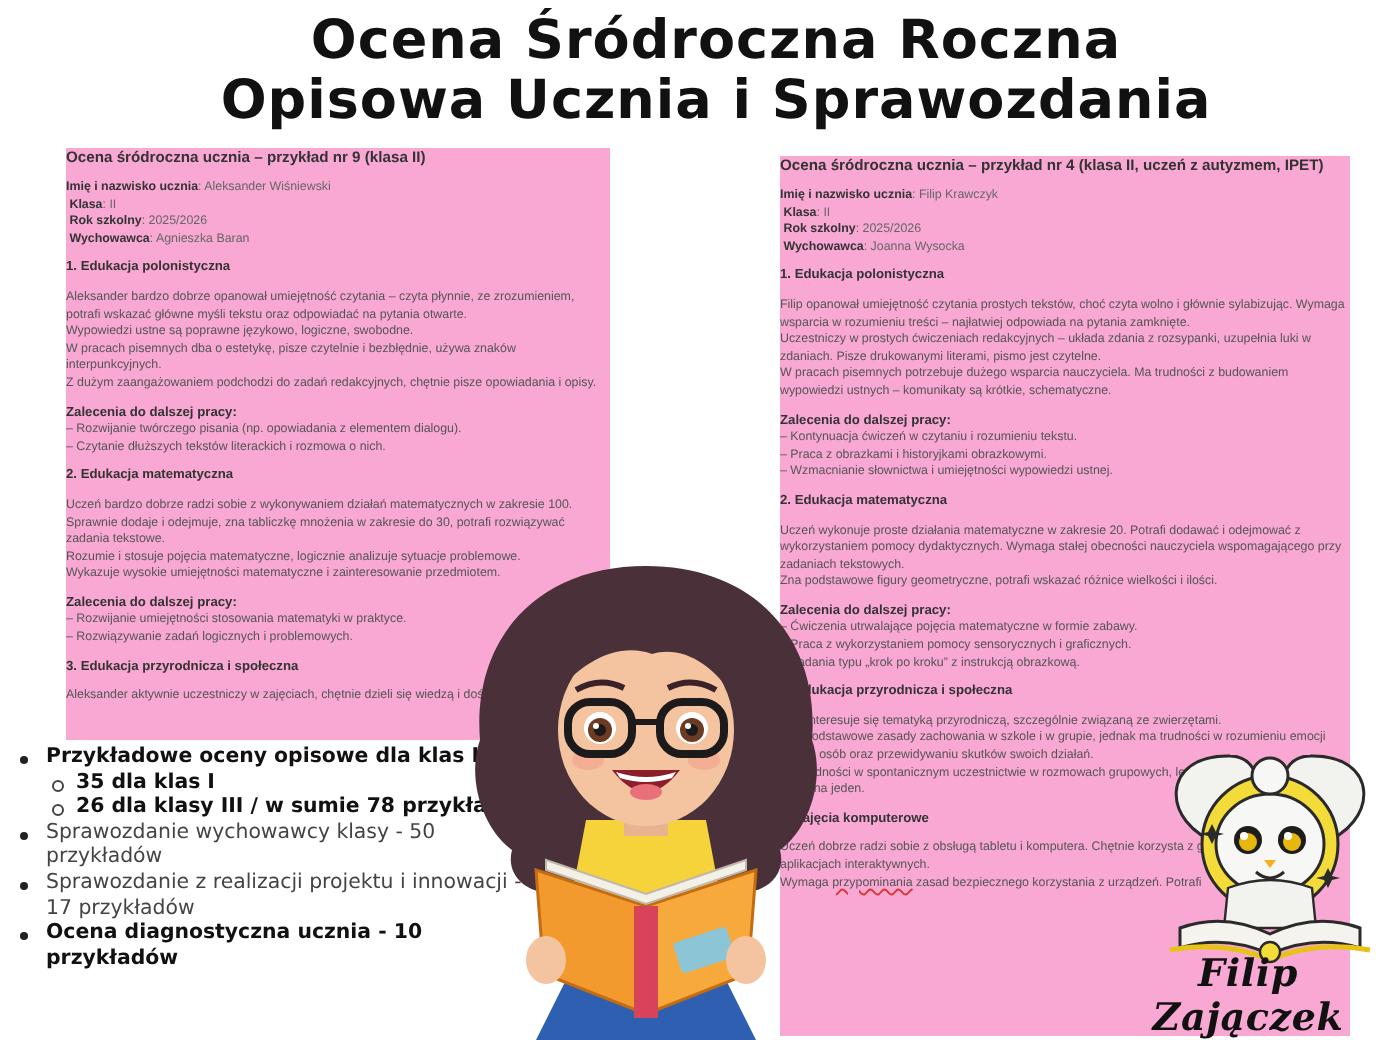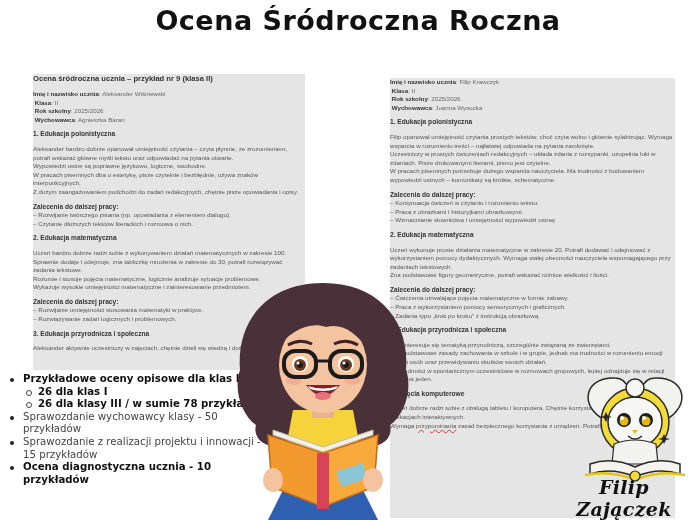--- a/index.html
+++ b/index.html
@@ -8,21 +8,21 @@
 
   .title {
     position: absolute; left: 0; top: 6px; width: 700px; text-align: center;
     font-family: "DejaVu Sans", sans-serif; font-weight: bold;
     font-size: 27px; line-height: 30px; color: #111; letter-spacing: 0.5px; padding-left: 16px;
   }
 
   .doc {
     position: absolute; font-family: "Liberation Sans", sans-serif;
     font-size: 6.2px; line-height: 8.6px; color: #555;
-    background: #e5e5e5;
+    background: #f9a8d4;
   }
   .doc-left { left: 33px; top: 74px; width: 272px; height: 296px; overflow: hidden; }
   .doc-right { left: 390px; top: 78px; width: 285px; height: 440px; overflow: hidden; }
 
   .doc h2 { font-size: 7.6px; line-height: 10px; font-weight: bold; color: #333; margin-bottom: 6px; }
   .doc .meta-line { color: #666; }
   .doc .meta-line b { color: #333; font-weight: bold; }
   .doc .meta { margin-bottom: 6px; }
   .doc .section { font-weight: bold; color: #333; font-size: 6.6px; margin: 5px 0 6px; }
   .doc p { margin-bottom: 0; }
@@ -53,20 +53,21 @@
     position: absolute; left: 548px; top: 476px; width: 152px; text-align: center;
     font-family: "DejaVu Serif", serif; font-style: italic; font-weight: bold;
     font-size: 19px; color: #111; letter-spacing: 0.3px;
   }
 </style>
 </head>
 <body>
 
 <div class="title">
   <div>Ocena Śródroczna Roczna</div>
+  <div>Opisowa Ucznia i Sprawozdania</div>
 </div>
 
 <div class="doc doc-left">
   <h2>Ocena śródroczna ucznia – przykład nr 9 (klasa II)</h2>
   <div class="meta">
     <div class="meta-line"><b>Imię i nazwisko ucznia</b><span>: Aleksander Wiśniewski</span></div>
     <div class="meta-line">&nbsp;<b>Klasa</b><span>: II</span></div>
     <div class="meta-line">&nbsp;<b>Rok szkolny</b><span>: 2025/2026</span></div>
     <div class="meta-line">&nbsp;<b>Wychowawca</b><span>: Agnieszka Baran</span></div>
   </div>
@@ -97,20 +98,21 @@
     <p>– Rozwiązywanie zadań logicznych i problemowych.</p>
   </div>
 
   <div class="section">3. Edukacja przyrodnicza i społeczna</div>
   <div class="block">
     <p>Aleksander aktywnie uczestniczy w zajęciach, chętnie dzieli się wiedzą i doświadczeniami.</p>
   </div>
 </div>
 
 <div class="doc doc-right">
+  <h2>Ocena śródroczna ucznia – przykład nr 4 (klasa II, uczeń z autyzmem, IPET)</h2>
   <div class="meta">
     <div class="meta-line"><b>Imię i nazwisko ucznia</b><span>: Filip Krawczyk</span></div>
     <div class="meta-line">&nbsp;<b>Klasa</b><span>: II</span></div>
     <div class="meta-line">&nbsp;<b>Rok szkolny</b><span>: 2025/2026</span></div>
     <div class="meta-line">&nbsp;<b>Wychowawca</b><span>: Joanna Wysocka</span></div>
   </div>
 
   <div class="section">1. Edukacja polonistyczna</div>
   <div class="block">
     <p>Filip opanował umiejętność czytania prostych tekstów, choć czyta wolno i głównie sylabizując. Wymaga wsparcia w rozumieniu treści – najłatwiej odpowiada na pytania zamknięte.</p>
@@ -146,24 +148,24 @@
   <div class="section">4. Zajęcia komputerowe</div>
   <div class="block">
     <p>Uczeń dobrze radzi sobie z obsługą tabletu i komputera. Chętnie korzysta z gier edukacyjne w aplikacjach interaktywnych.</p>
     <p><span> Wymaga </span><span class="spell">przypominania</span><span> zasad bezpiecznego korzystania z urządzeń. Potrafi</span></p>
   </div>
 </div>
 
 <div class="bullets">
   <ul>
     <li class="bold">Przykładowe oceny opisowe dla klas I-III</li>
-    <li class="sub bold">26 dla klas I</li>
+    <li class="sub bold">35 dla klas I</li>
     <li class="sub bold">26 dla klasy  III / w sumie 78 przykładów</li>
     <li class="light">Sprawozdanie wychowawcy klasy - 50 przykładów</li>
-    <li class="light">Sprawozdanie z realizacji projektu i innowacji - 15 przykładów</li>
+    <li class="light">Sprawozdanie z realizacji projektu i innowacji - 17 przykładów</li>
     <li class="bold">Ocena diagnostyczna ucznia - 10 przykładów</li>
 
   </ul>
 </div>
 
 <div class="teacher">
   <svg width="190" height="245" viewBox="0 0 190 245">
 
     <path d="M95 8 C40 8 8 45 12 95 C5 115 14 140 28 150 C24 165 40 175 55 170 L135 170 C150 175 166 165 162 150 C176 140 185 115 178 95 C182 45 150 8 95 8 Z" fill="#4a3038"></path>
 

